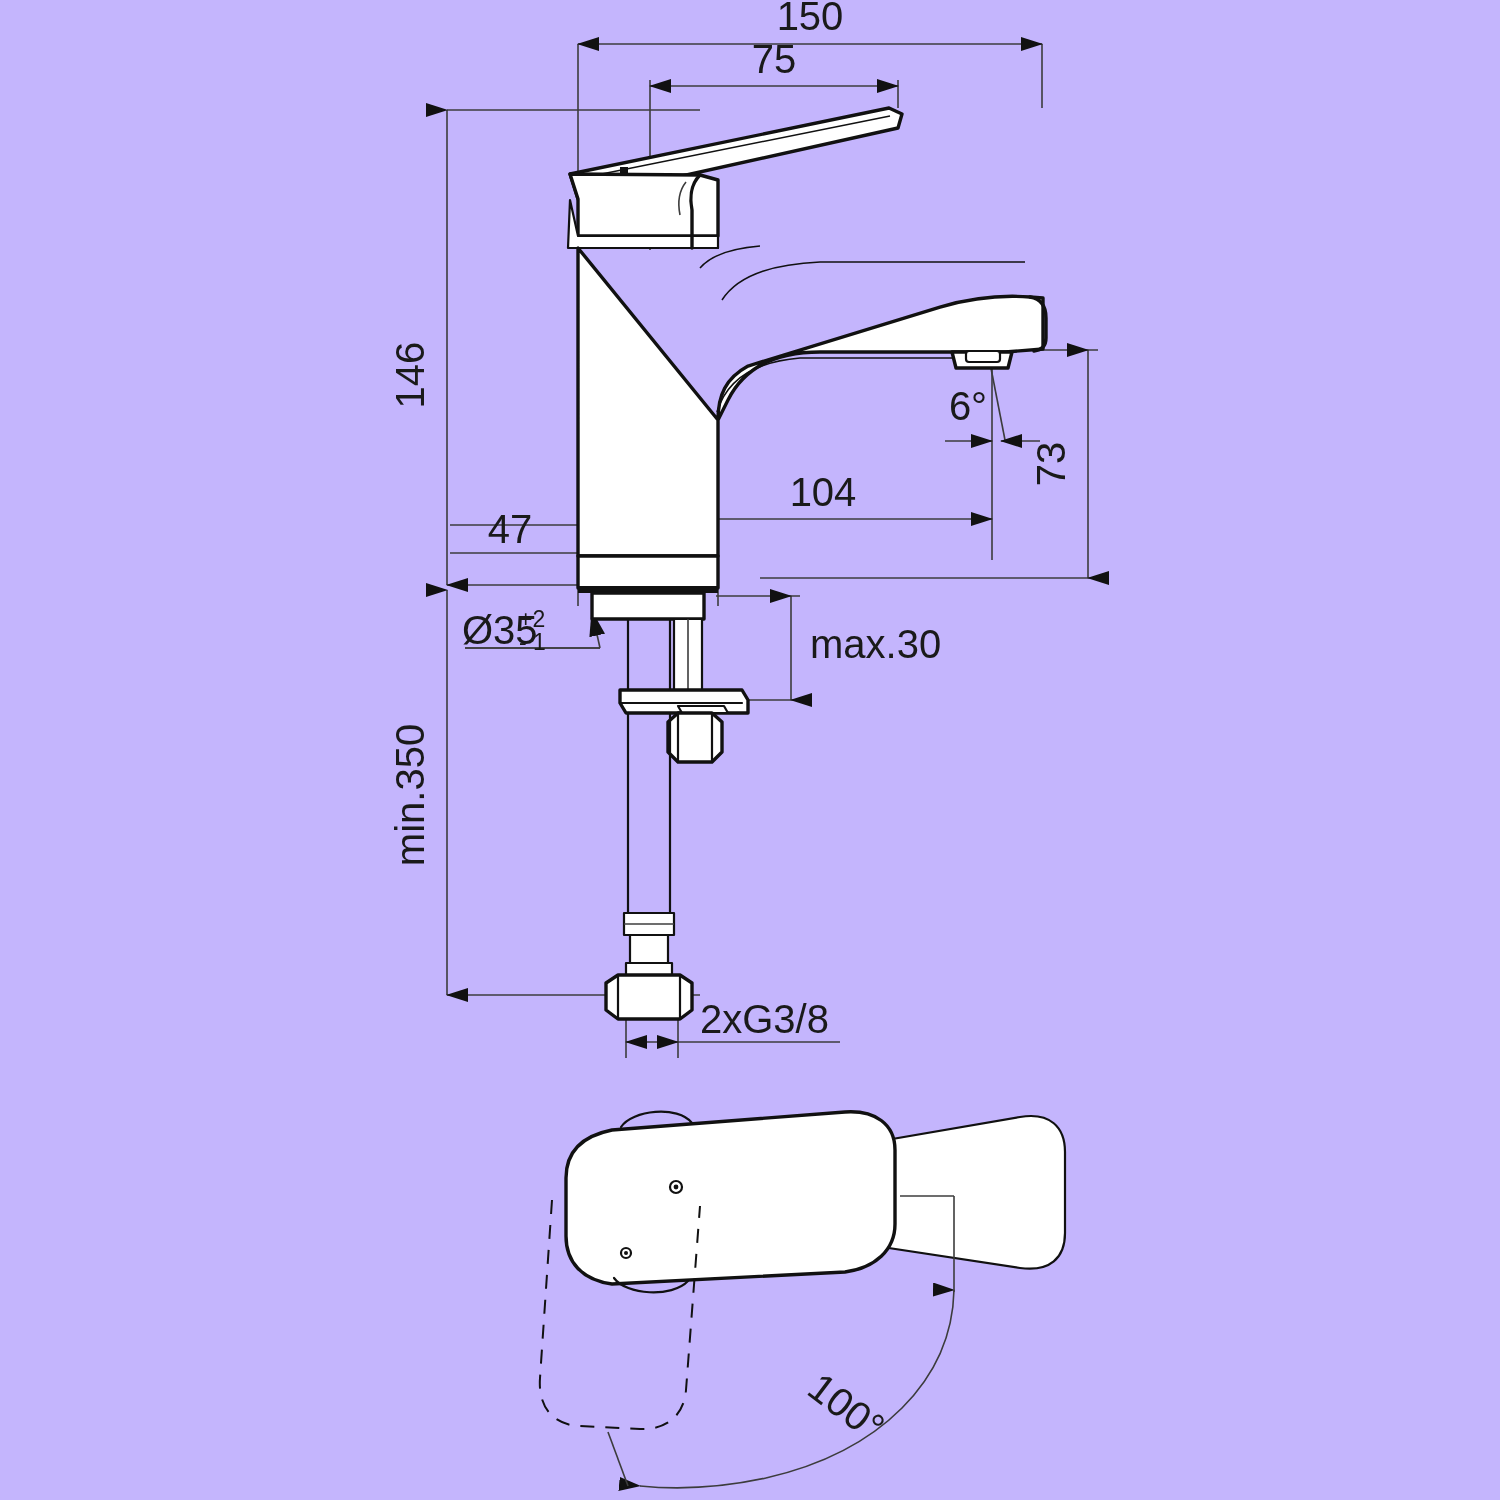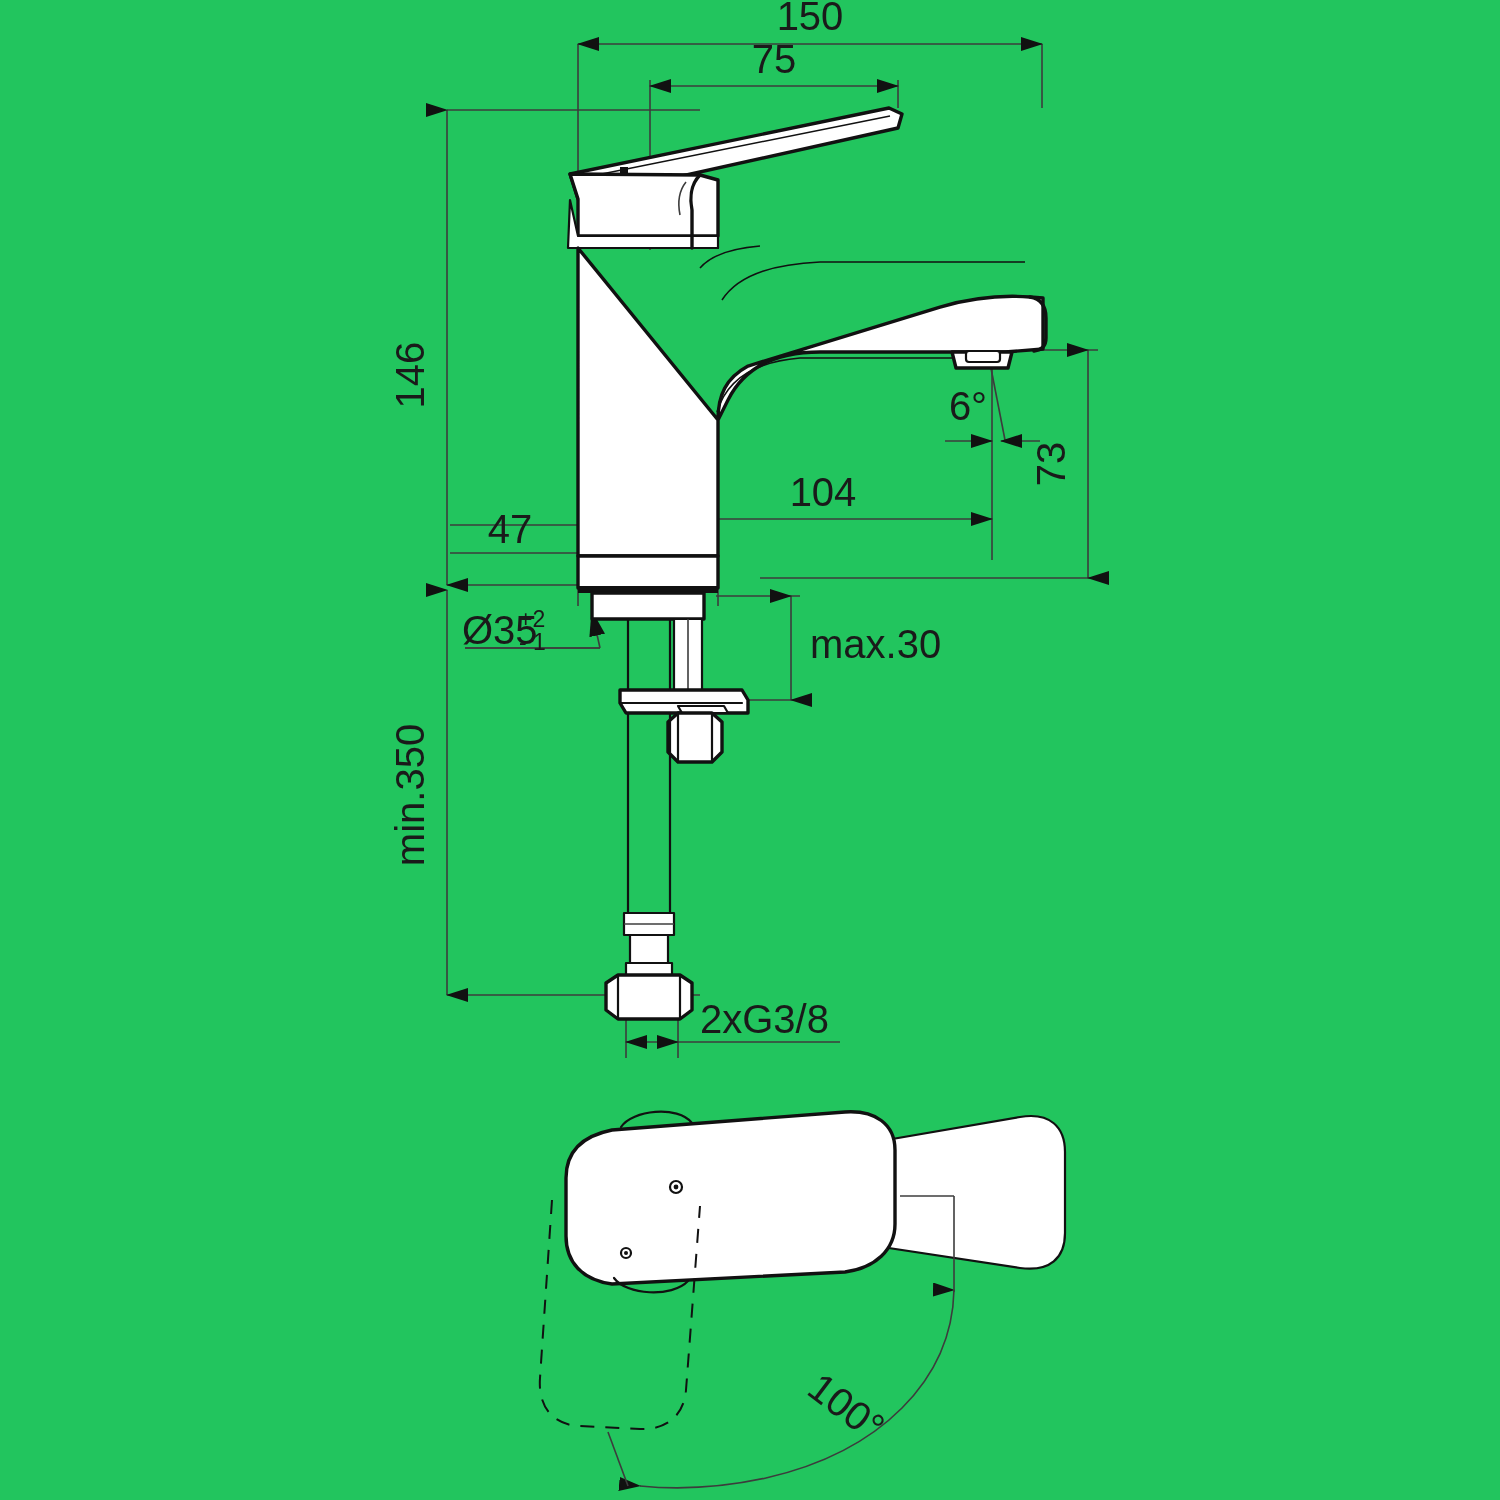--- a/index.html
+++ b/index.html
@@ -7,21 +7,21 @@
     padding: 0;
     background: #ffffff;
   }
   body {
     font-family: "Liberation Sans", sans-serif;
   }
   #drawing-root {
     position: relative;
     width: 1500px;
     height: 1500px;
-    background: #22c55e;
+    background: #c4b5fd;
     overflow: hidden;
   }
   svg.sheet {
     position: absolute;
     top: 0;
     left: 0;
     width: 1500px;
     height: 1500px;
     display: block;
   }

